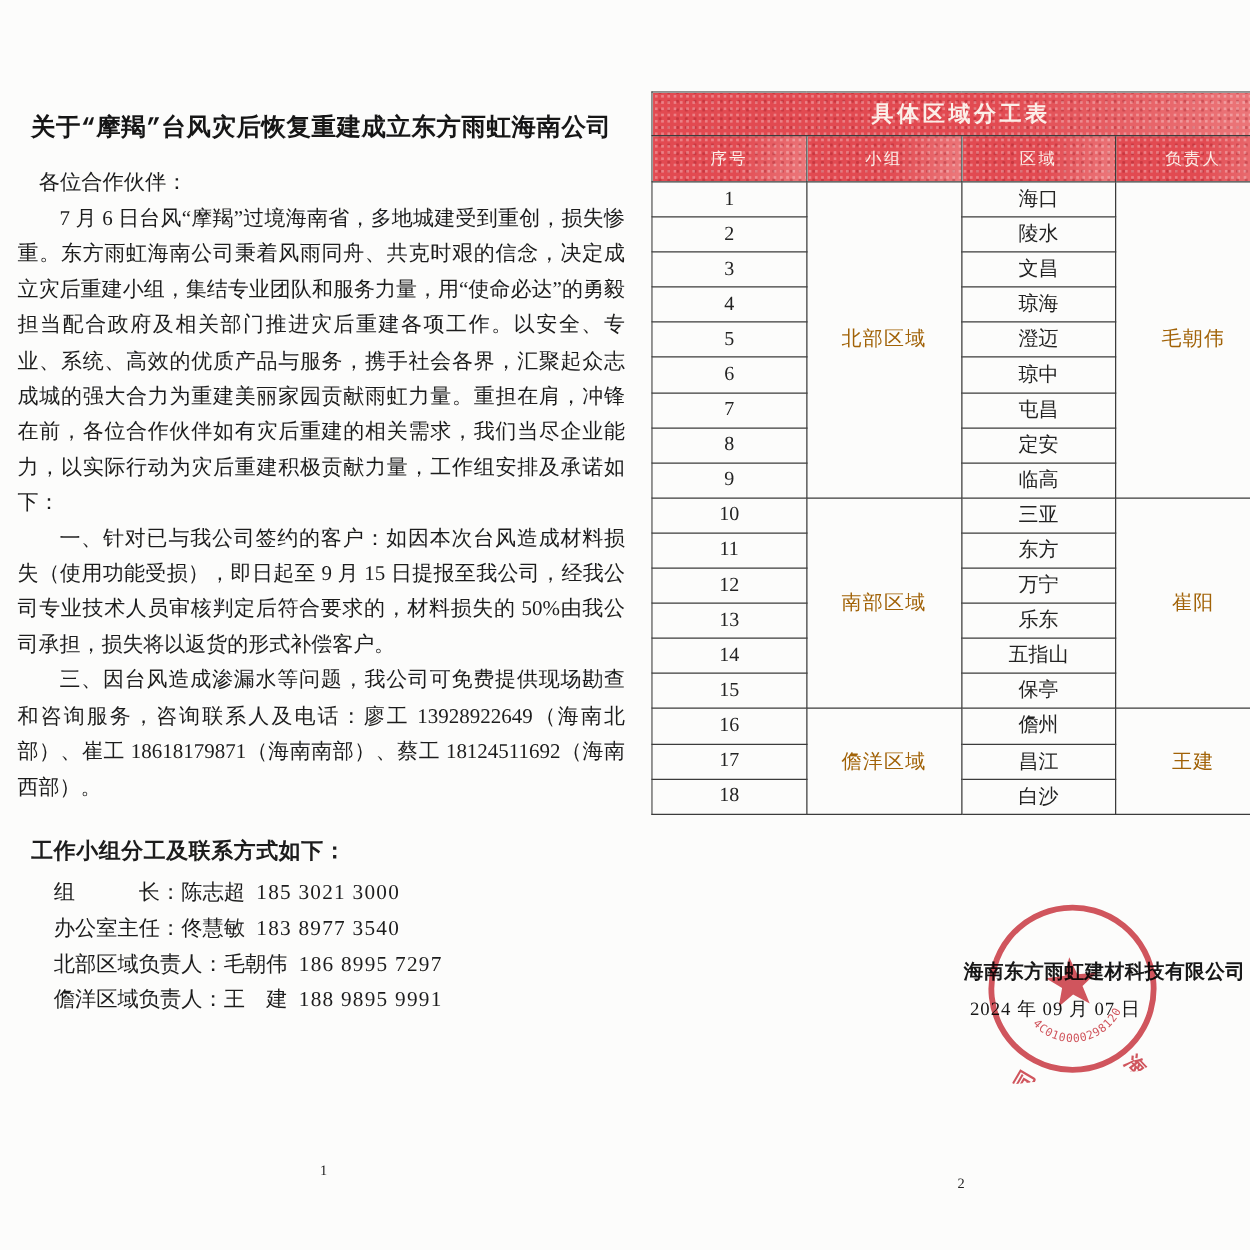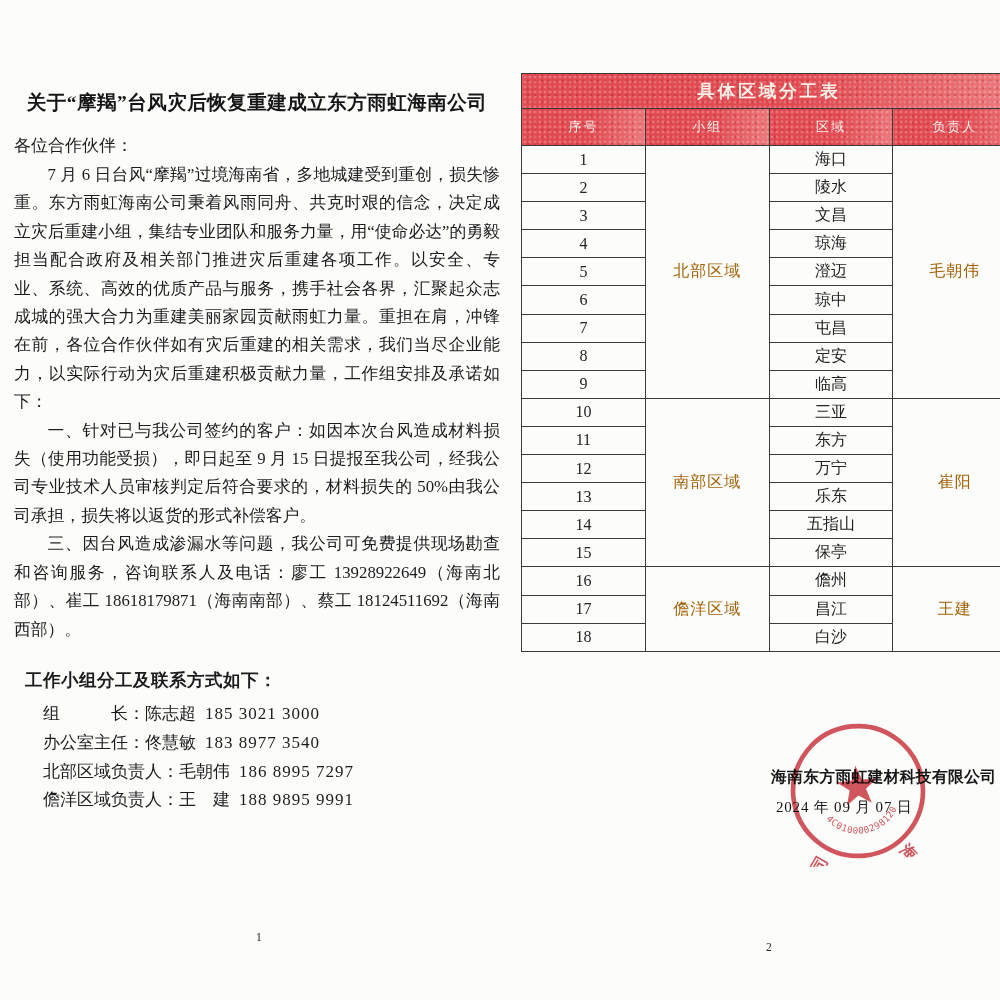--- a/index.html
+++ b/index.html
@@ -5,25 +5,25 @@
   html,body{margin:0;padding:0;}
   body{
     width:1000px;height:1000px;overflow:hidden;position:relative;
     background:#fcfcfb;
     font-family:"Liberation Serif","DejaVu Serif",serif;
     color:#1c1c1c;
   }
   
   .page1{position:absolute;left:14px;top:84px;width:486px;}
   .doc-title{
-    font-family:Liberation Serif, serif;
+    font-family:Liberation Mono, monospace;
     font-weight:bold;font-size:19.5px;line-height:38px;
     text-align:center;letter-spacing:.5px;color:#161616;
   }
-  .salutation{margin-top:11px;font-size:17px;line-height:26px;}
+  .salutation{margin-top:11px;font-size:17px;line-height:26px;margin-left:17px;}
   .body-text{margin-top:2px;font-size:16.8px;line-height:28.4px;text-align:justify;}
   .body-text p{margin:0;text-indent:2em;}
   .contacts-heading{margin-top:24px;font-size:17.5px;font-weight:bold;letter-spacing:.5px;margin-left:11px;}
   .contact-list{margin-top:8px;padding-left:29px;font-size:17px;line-height:28.8px;}
   .contact-line{white-space:pre;}
   .contact-line .c-phone{margin-left:9px;letter-spacing:1px;}
   .page-num{position:absolute;font-size:11.5px;color:#222;font-family:"Liberation Serif",serif;}
   .page-num.p1{left:256px;top:931px;}
   .page-num.p2{left:766px;top:941px;}
 

